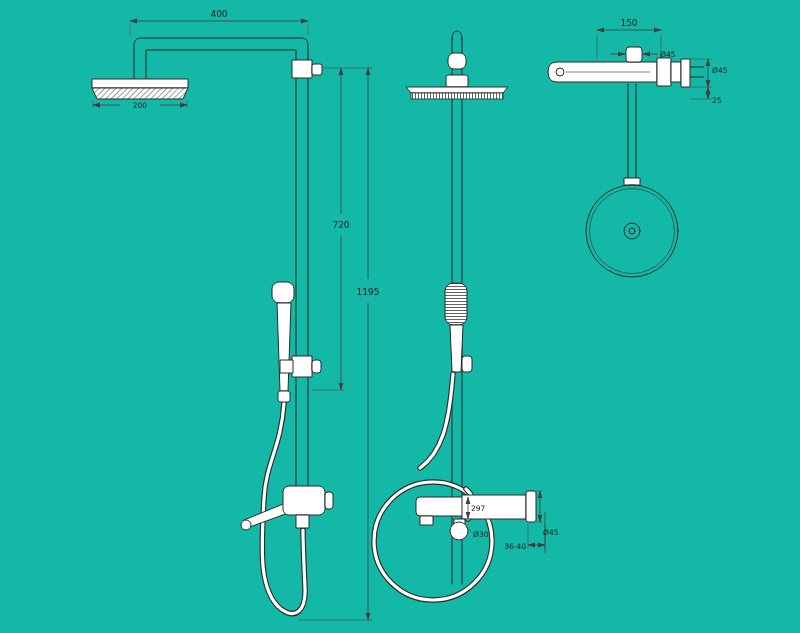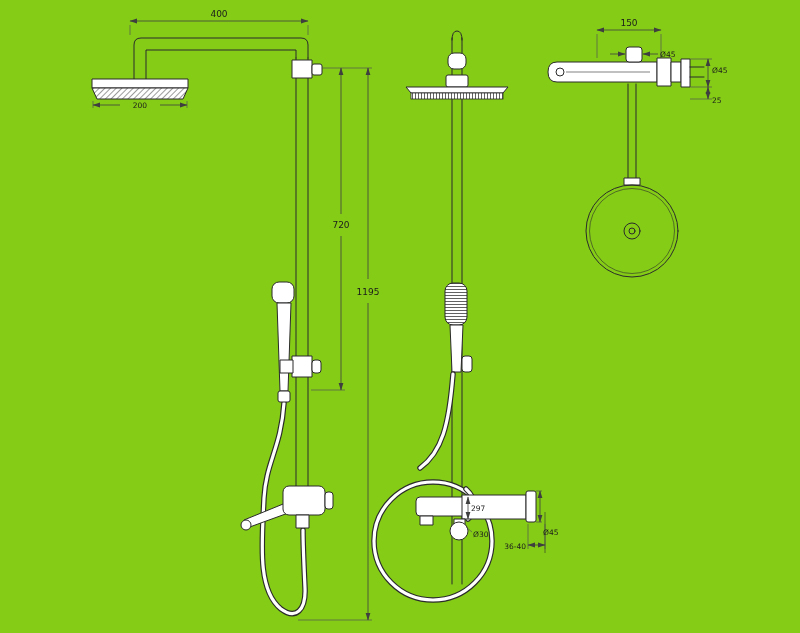--- a/index.html
+++ b/index.html
@@ -1,16 +1,16 @@
 <!DOCTYPE html>
 <html><head>
 <meta charset="utf-8">
 <style>
   html,body{margin:0;padding:0;background:#ffffff;}
-  .canvas{width:800px;height:633px;background:#84cc16;overflow:hidden;font-family:"DejaVu Sans",sans-serif;}
+  .canvas{width:800px;height:633px;background:#14b8a6;overflow:hidden;font-family:"DejaVu Sans",sans-serif;}
   svg{display:block;}
   .s{stroke:#2b2b2b;stroke-width:1;fill:none;stroke-linejoin:round;stroke-linecap:round;}
   .sf{stroke:#2b2b2b;stroke-width:1;fill:#ffffff;stroke-linejoin:round;}
   .thin{stroke:#2b2b2b;stroke-width:0.6;fill:none;}
   .dim{stroke:#3f3f3f;stroke-width:0.8;fill:none;}
   .ext{stroke:#555555;stroke-width:0.7;fill:none;}
   .lbl{font-size:9px;fill:#1c1c1c;}
   .lbl.small{font-size:7.5px;}
   .mid{text-anchor:middle;}
   .hoseO{stroke:#2b2b2b;stroke-width:5.5;fill:none;stroke-linecap:round;}

